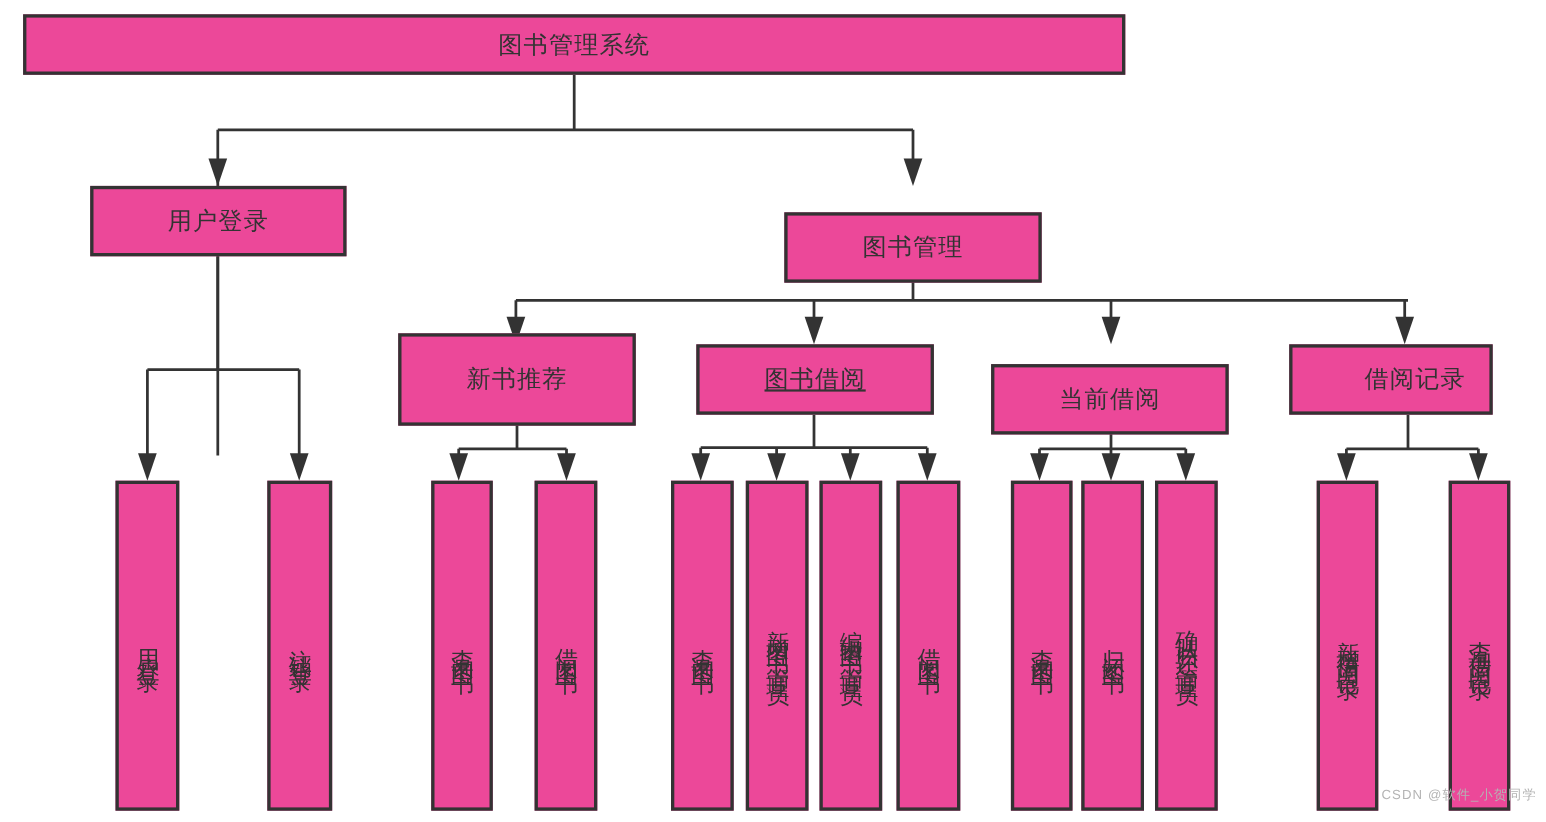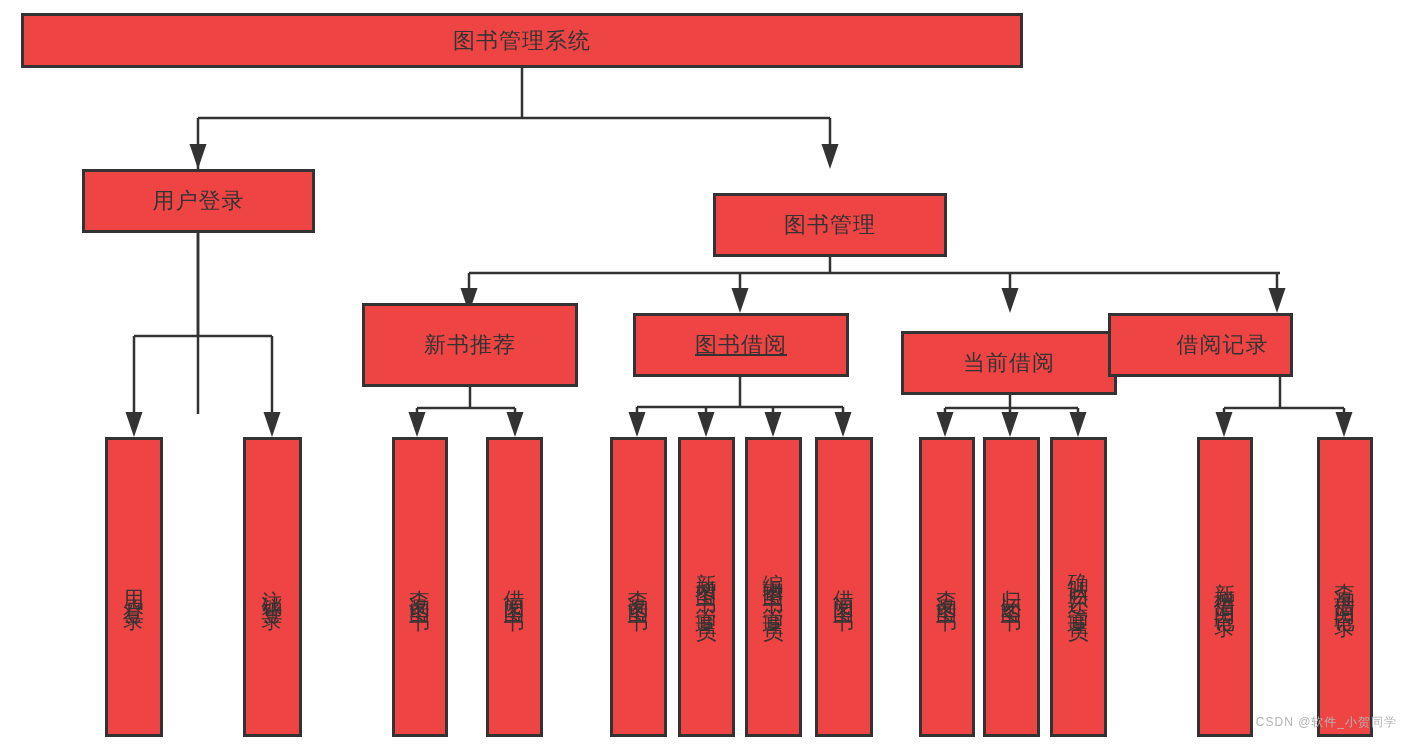--- a/index.html
+++ b/index.html
@@ -18,21 +18,21 @@
   .connector-layer {
     position: absolute;
     left: 0; top: 0;
     width: 1405px; height: 747px;
     pointer-events: none;
   }
   .box {
     position: absolute;
     box-sizing: border-box;
     border: 3px solid var(--line, #333333);
-    background: #ef4444;
+    background: #ec4899;
     color: var(--text, #333333);
     display: flex;
     align-items: center;
     justify-content: center;
   }
   .h-box {
     font-size: 22px;
     letter-spacing: 1px;
     white-space: nowrap;
   }
@@ -106,21 +106,21 @@
   </svg>
 
   <div class="box h-box" style="left:21px; top:13px; width:1002px; height:55px;">图书管理系统</div>
 
   <div class="box h-box" style="left:82px; top:169px; width:233px; height:64px;">用户登录</div>
   <div class="box h-box" style="left:713px; top:169px; width:234px; height:64px;margin-top:24px;">图书管理</div>
 
   <div class="box h-box" style="left:362px; top:303px; width:216px; height:84px;">新书推荐</div>
   <div class="box h-box" style="left:633px; top:313px; width:216px; height:64px;text-decoration:underline;">图书借阅</div>
   <div class="box h-box" style="left:901px; top:331px; width:216px; height:64px;">当前借阅</div>
-  <div class="box h-box" style="left:1108px; top:313px; width:185px; height:64px;padding-left:44px;">借阅记录</div>
+  <div class="box h-box" style="left:1172px; top:313px; width:185px; height:64px;padding-left:44px;">借阅记录</div>
 
   <div class="box v-box" style="left:105px; top:437px; width:58px; height:300px;">用户登录</div>
   <div class="box v-box" style="left:243px; top:437px; width:59px; height:300px;">注销登录</div>
 
   <div class="box v-box" style="left:392px; top:437px; width:56px; height:300px;">查询图书</div>
   <div class="box v-box" style="left:486px; top:437px; width:57px; height:300px;">借阅图书</div>
 
   <div class="box v-box" style="left:610px; top:437px; width:57px; height:300px;">查询图书</div>
   <div class="box v-box" style="left:678px; top:437px; width:57px; height:300px;">新增图书（管理员）</div>
   <div class="box v-box" style="left:745px; top:437px; width:57px; height:300px;">编辑图书（管理员）</div>

